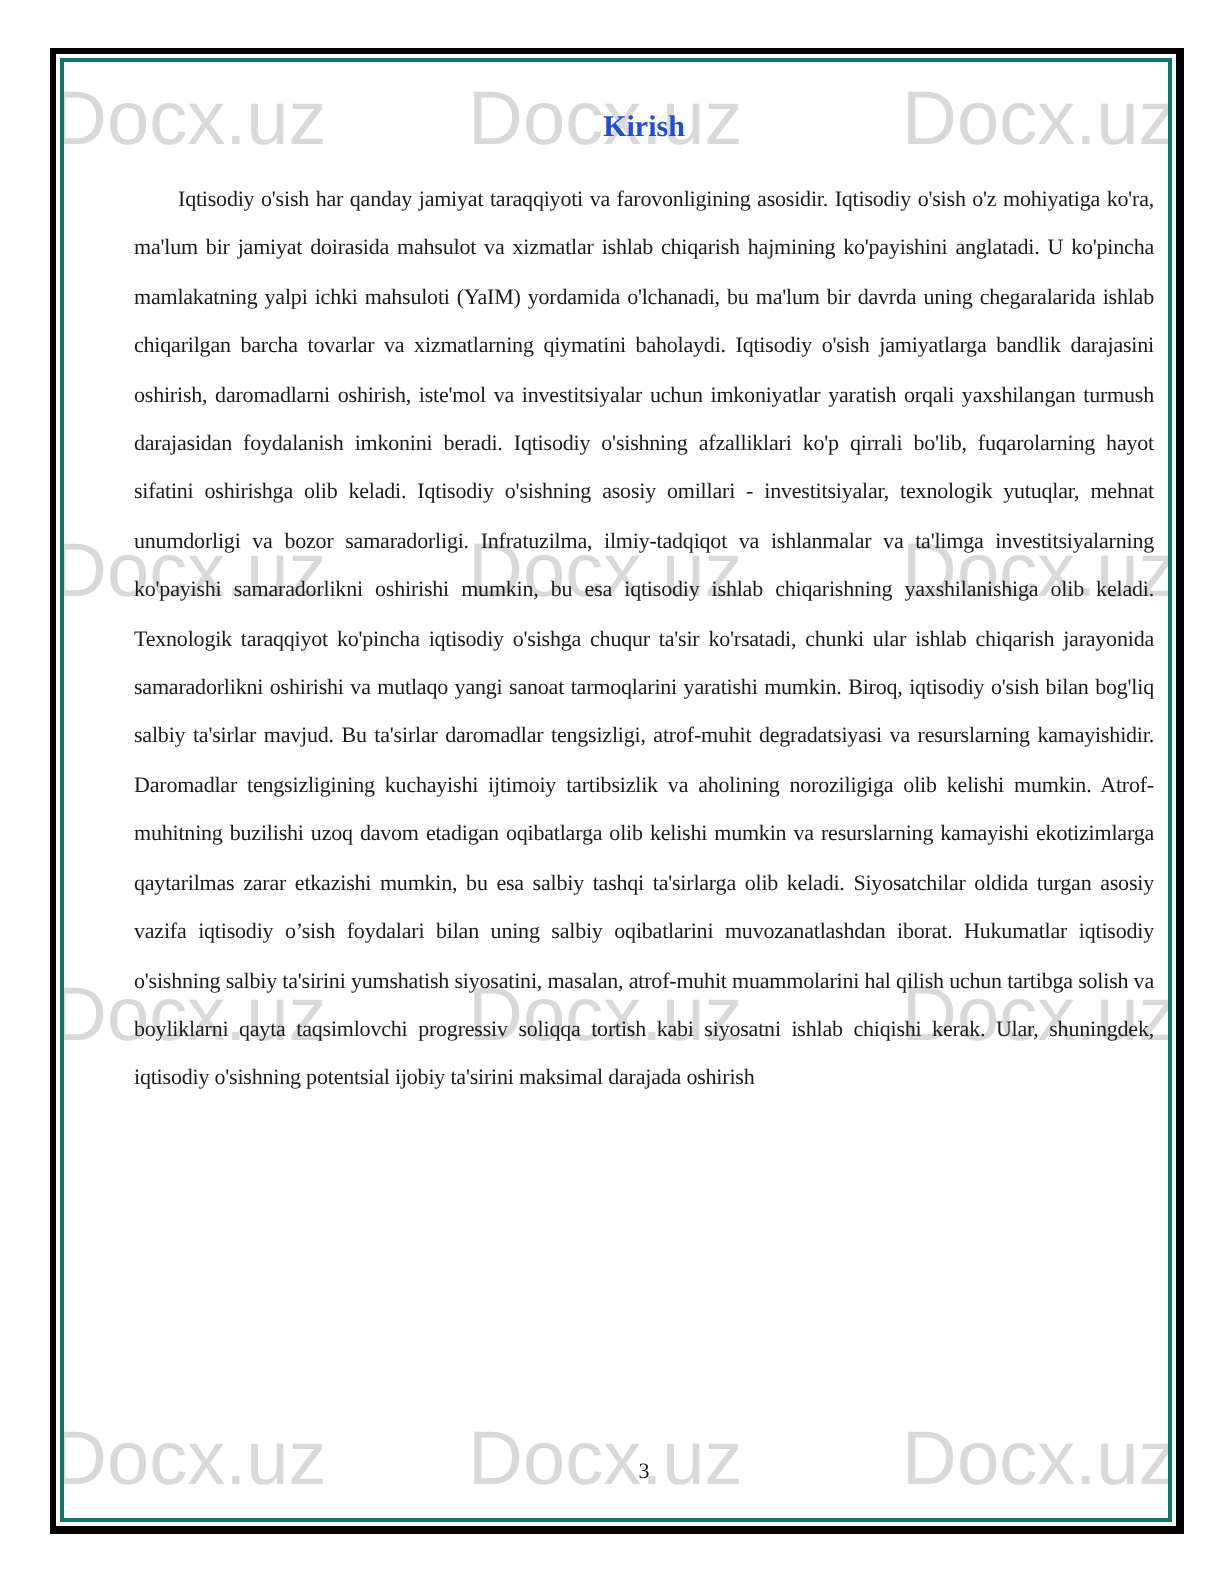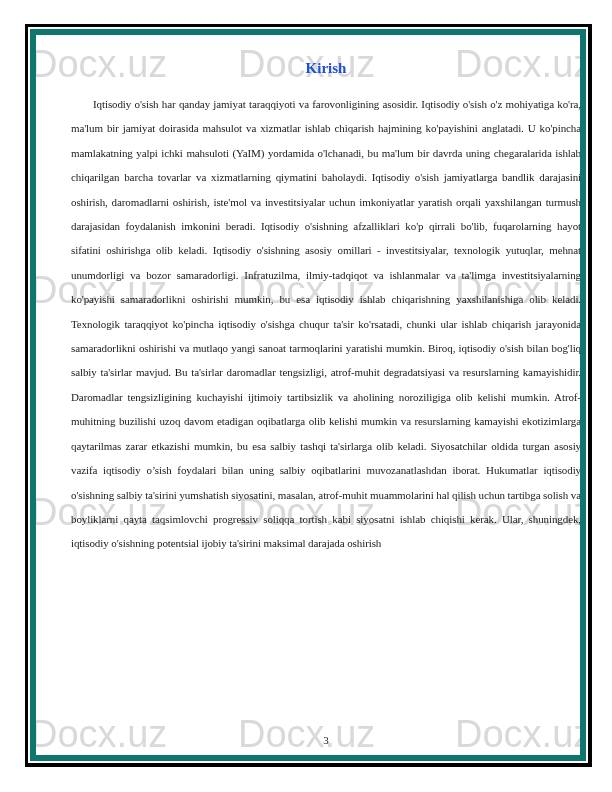--- a/index.html
+++ b/index.html
@@ -29,21 +29,21 @@
     border-right-width: 4px;
     border-bottom-width: 4px;
     padding: 2px;
     background: #ffffff;
   }
   .frame-inner {
     position: relative;
     width: 100%;
     height: 100%;
     box-sizing: border-box;
-    border: 6px solid #0f766e;
+    border: 2px solid #0f766e;
     overflow: hidden;
   }
   .watermark {
     position: absolute;
     font-family: "Liberation Sans", sans-serif;
     font-size: 38px;
     letter-spacing: 0px;
     color: #d9d9d9;
     white-space: nowrap;
     user-select: none;

